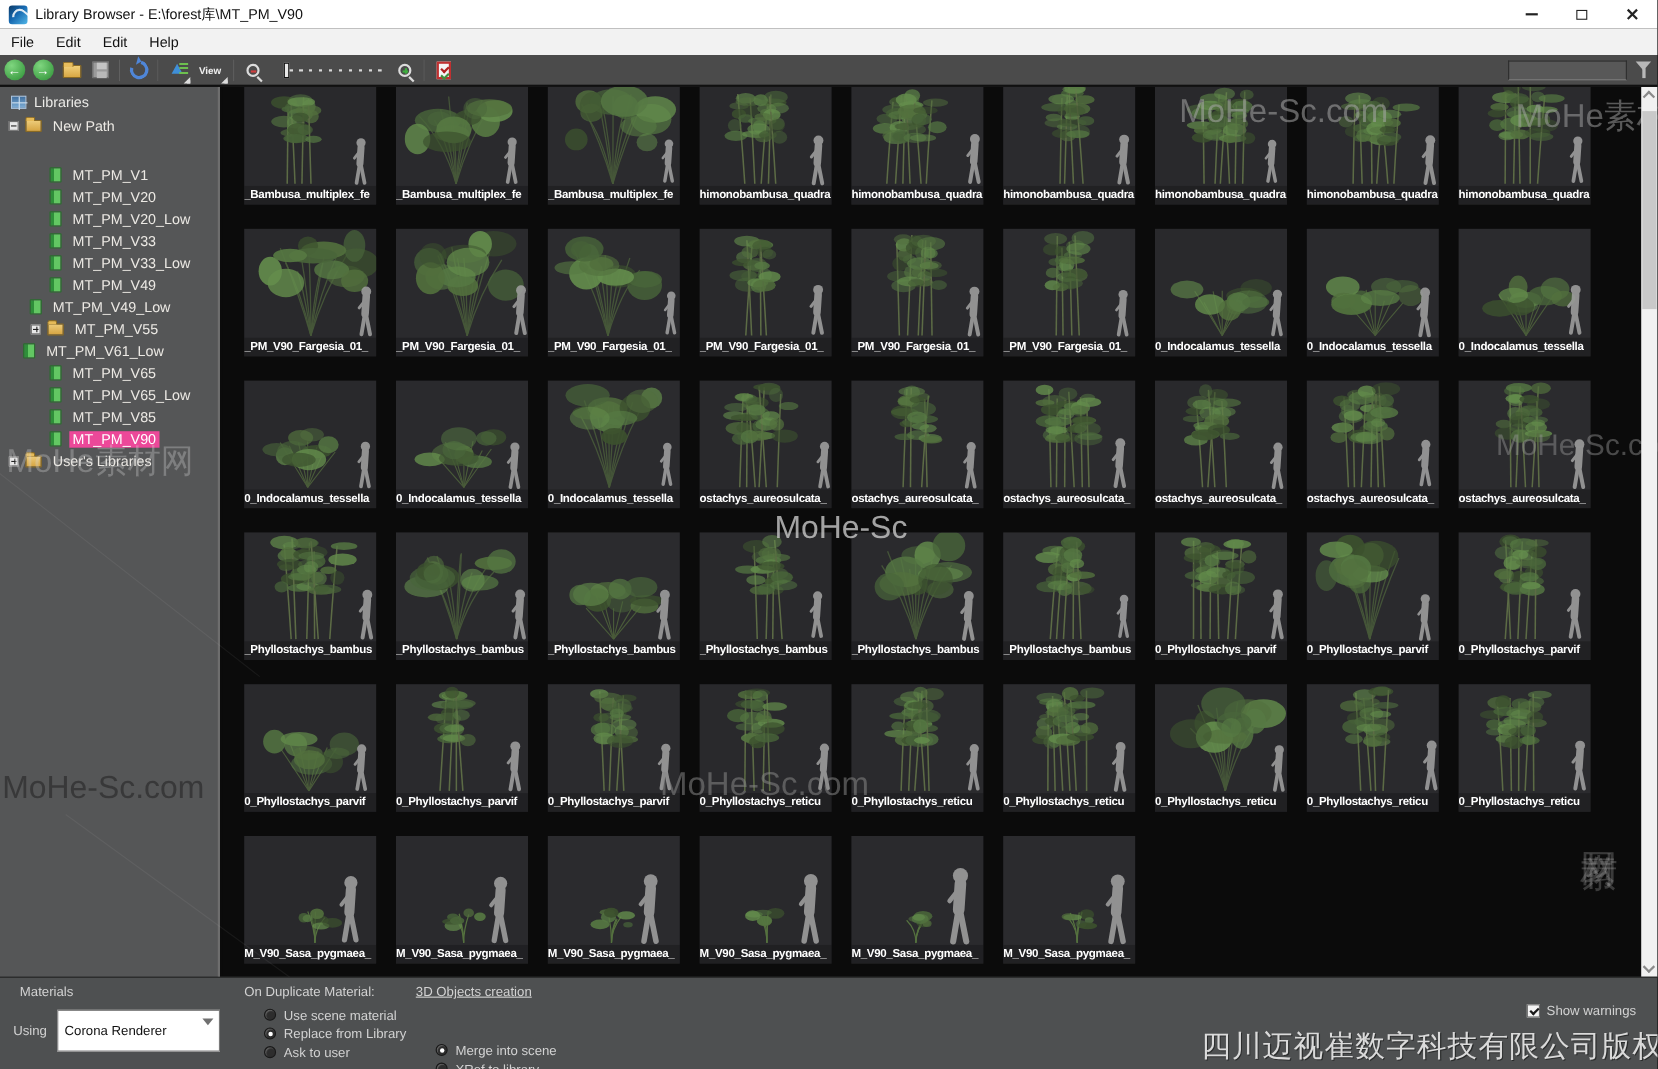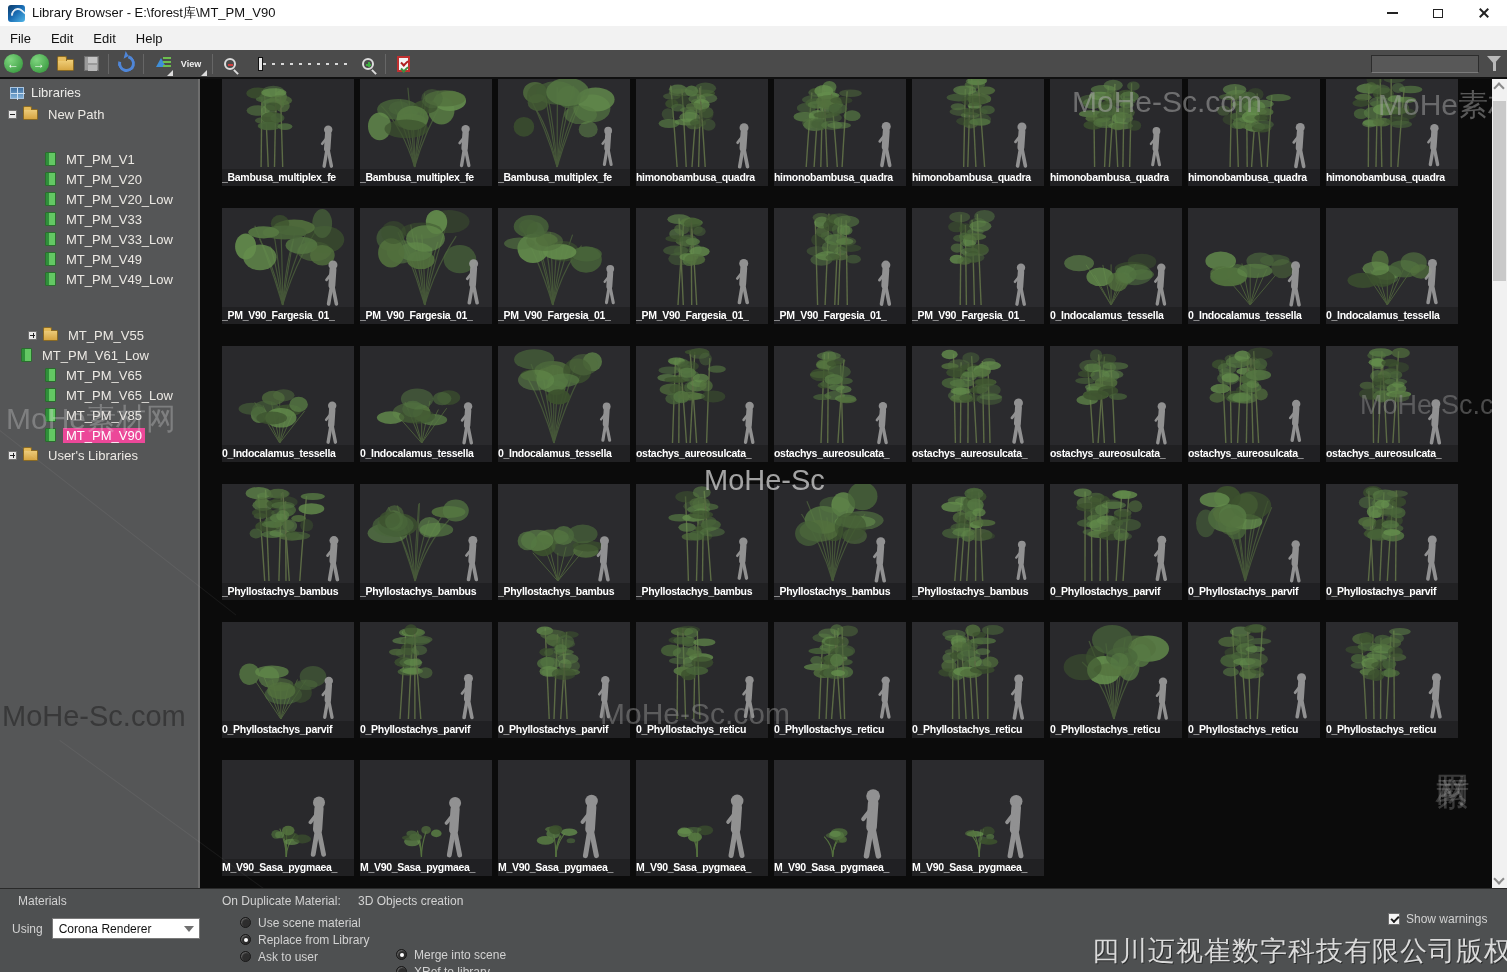--- a/index.html
+++ b/index.html
@@ -67,42 +67,42 @@
   .tree-label.selected{background:#ec4899;color:#fff;}
   .expander{width:9px;height:9px;background:#e8e8e8;border:1px solid #707070;position:relative;flex:none;margin-right:6px;}
   .expander::before{content:"";position:absolute;left:1px;top:3.5px;width:5px;height:1px;background:#222;}
   .expander.plus::after{content:"";position:absolute;left:3.5px;top:1px;width:1px;height:5px;background:#222;}
   .icon-book{width:11px;height:14px;border:1px solid #2a6d2e;border-radius:1px;background:linear-gradient(90deg,#2f8f3a 0,#2f8f3a 3px,#63c763 3px);flex:none;margin-right:7px;}
   .icon-tree-folder{width:15px;height:11px;background:linear-gradient(#ecca78,#d6a542);border:1px solid #8a6a23;border-radius:1px;position:relative;flex:none;margin-right:7px;}
   .icon-tree-folder::before{content:"";position:absolute;left:-1px;top:-4px;width:7px;height:3px;background:#e5ba58;border:1px solid #8a6a23;border-bottom:none;border-radius:2px 2px 0 0;}
 
   
   #grid{position:absolute;left:202px;top:79px;width:1290px;height:809px;background:#0b0b0b;z-index:1;}
-  .cell{position:absolute;width:132px;overflow:hidden;cursor:pointer;}
+  .cell{position:absolute;width:120px;overflow:hidden;cursor:pointer;}
   .cell .thumb{position:absolute;left:0;bottom:17px;top:0;width:136px;}
   .cell .thumb svg{position:absolute;left:0;bottom:0;}
   .cell-label{position:absolute;left:0;bottom:0;width:136px;height:17px;line-height:16px;color:#fff;font-size:10.5px;font-weight:bold;letter-spacing:-0.3px;white-space:nowrap;overflow:hidden;background:rgba(0,0,0,.22);}
 
   
   #vscroll{position:absolute;right:0;top:79px;width:15px;height:809px;background:#f1f1f1;z-index:15;}
   #vscroll .arrow-up,#vscroll .arrow-down{position:absolute;left:3px;width:8px;height:8px;cursor:pointer;}
   #vscroll .arrow-up{top:5px;border-left:2px solid #8a8a8a;border-top:2px solid #8a8a8a;transform:rotate(45deg);}
   #vscroll .arrow-down{bottom:5px;border-right:2px solid #8a8a8a;border-bottom:2px solid #8a8a8a;transform:rotate(45deg);}
   #vscroll .thumb{position:absolute;left:1px;top:22px;width:13px;height:180px;background:#c9c9c9;cursor:grab;}
 
   
   #bottom-panel{position:absolute;left:0;top:888px;width:1507px;height:84px;background:#4e5051;border-top:1px solid #2a2a2a;color:#d2d2d2;font-size:12px;z-index:20;}
   .bp-title{position:absolute;top:5px;}
   #materials-title{left:18px;}
   #using-row{position:absolute;left:12px;top:29px;display:flex;align-items:center;gap:9px;}
-  #renderer-select{width:148px;height:21px;background:#fff;border:1px solid #7a7a7a;color:#111;font-size:12px;display:flex;align-items:center;padding:0 6px;position:relative;cursor:pointer;}
+  #renderer-select{width:148px;height:38px;background:#fff;border:1px solid #7a7a7a;color:#111;font-size:12px;display:flex;align-items:center;padding:0 6px;position:relative;cursor:pointer;}
   #renderer-select .chev{position:absolute;right:5px;top:7px;width:0;height:0;border:5px solid transparent;border-top:6px solid #707070;}
   #dup-title{left:222px;}
   #dup-group{position:absolute;left:240px;top:25px;}
-  #obj-title{left:358px;}
+  #obj-title{left:378px;text-decoration:underline;}
   #obj-group{position:absolute;left:396px;top:25px;margin-top:32px;}
   .radio-row{display:flex;align-items:center;gap:7px;height:17px;cursor:pointer;}
   .radio{width:11px;height:11px;border-radius:50%;background:#2d2d2d;border:1px solid #191919;box-shadow:inset 1px 1px 1px rgba(255,255,255,.25);flex:none;}
   .radio.checked{position:relative;}
   .radio.checked::after{content:"";position:absolute;left:2.5px;top:2.5px;width:4.5px;height:4.5px;border-radius:50%;background:#fff;}
   #warnings-row{position:absolute;left:1388px;top:23px;display:flex;align-items:center;gap:6px;cursor:pointer;}
   .checkbox{width:12px;height:12px;background:#f4f4f4;border:1px solid #6e6e6e;position:relative;flex:none;}
   .checkbox.checked::after{content:"";position:absolute;left:2px;top:2px;width:6px;height:3px;border-left:2px solid #1a1a1a;border-bottom:2px solid #1a1a1a;transform:rotate(-45deg);}
 
   
@@ -225,25 +225,25 @@
           <span class="tree-label">MT_PM_V33</span>
         </div>
         <div class="tree-row" style="padding-left: 45px;">
           <div class="icon-book"></div>
           <span class="tree-label">MT_PM_V33_Low</span>
         </div>
         <div class="tree-row" style="padding-left: 45px;">
           <div class="icon-book"></div>
           <span class="tree-label">MT_PM_V49</span>
         </div>
-        <div class="tree-row" style="padding-left: 45px;">
+        <div class="tree-row" style="padding-left: 27px;">
           <div class="icon-book"></div>
           <span class="tree-label">MT_PM_V49_Low</span>
         </div>
-        <div class="tree-row" style="padding-left: 28px; margin-top: 36px;">
+        <div class="tree-row" style="padding-left: 28px;">
           <div class="expander plus"></div>
           <div class="icon-tree-folder"></div>
           <span class="tree-label">MT_PM_V55</span>
         </div>
         <div class="tree-row" style="padding-left: 21px;">
           <div class="icon-book"></div>
           <span class="tree-label">MT_PM_V61_Low</span>
         </div>
         <div class="tree-row" style="padding-left: 45px;">
           <div class="icon-book"></div>

